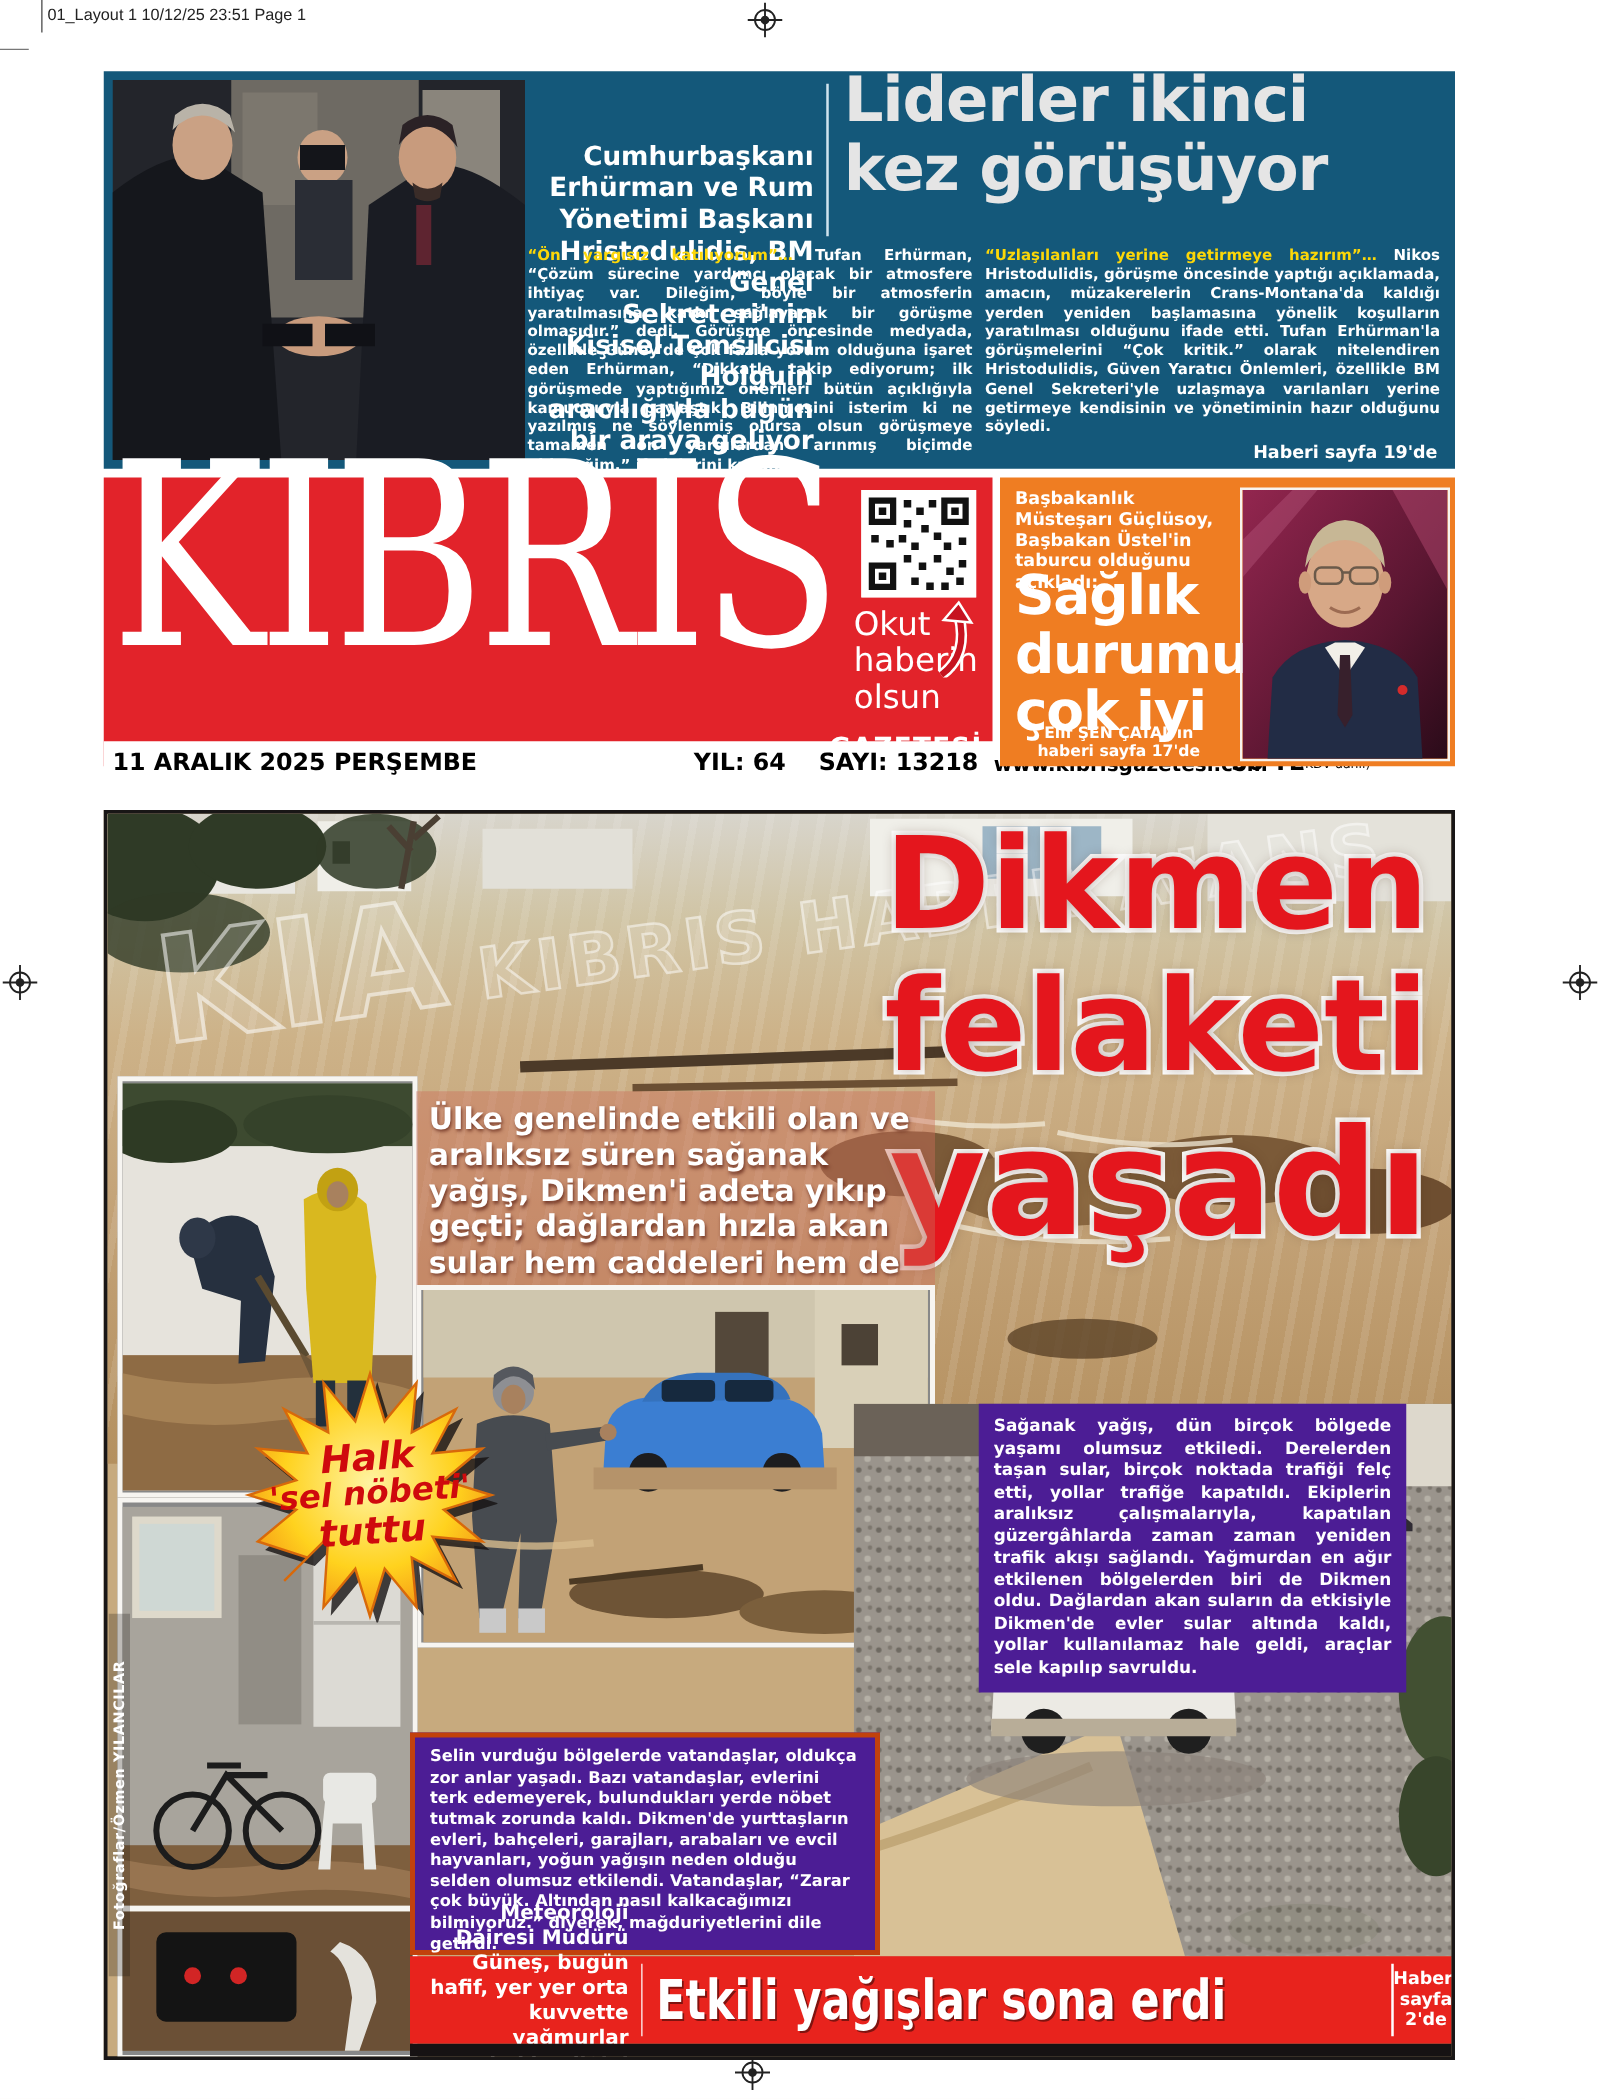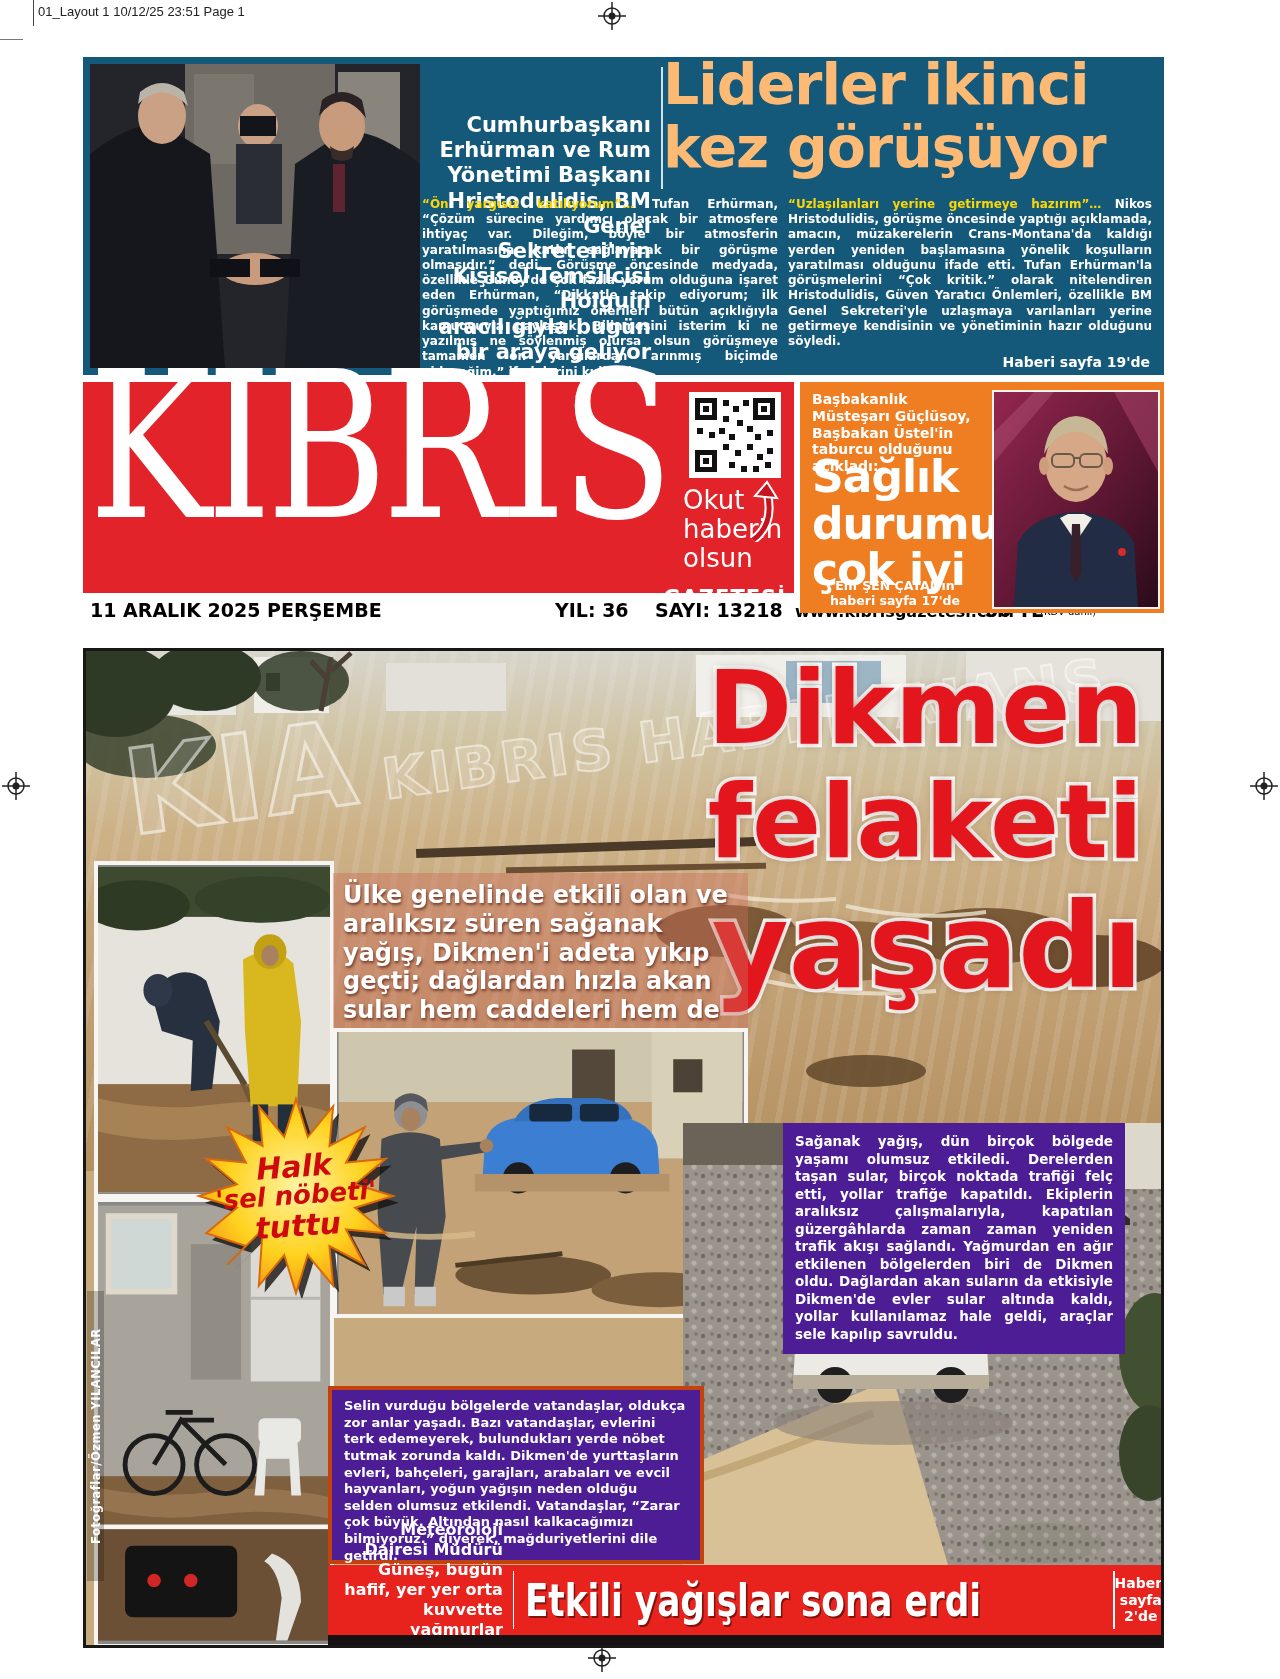--- a/index.html
+++ b/index.html
@@ -10,22 +10,22 @@
   
   .print-header{left:38px;top:4px;font-size:13px;color:#222;font-family:"Liberation Sans",sans-serif;}
   .vmark{left:33px;top:0;width:1px;height:26px;background:#444;}
   .hmark{left:0;top:39px;width:23px;height:1px;background:#777;}
   .regmark{width:28px;height:28px;}
   
   .topbox{left:83px;top:57px;width:1081px;height:318px;background:#14587a;}
   .topbox .deck{left:340px;top:8px;width:228px;text-align:right;color:#fff;font-weight:bold;
                 font-size:21px;line-height:1.2;margin-top:48px;}
   .top-div{left:578px;top:10px;width:2px;height:122px;background:#cfe3ee;}
-  .top-headline{left:580px;top:-4px;width:490px;color:#fdba74;font-weight:bold;
-                font-size:57px;line-height:1.1;letter-spacing:-1px;}
+  .top-headline{left:592px;top:-4px;width:490px;color:#e5e5e5;font-weight:bold;
+                font-size:50px;line-height:1.1;letter-spacing:-1px;}
   .topcol{top:140px;color:#fff;font-weight:bold;font-size:12px;line-height:1.27;text-align:justify;}
   .lead{color:#fcd708;}
   .top-pref{right:14px;bottom:5px;color:#fff;font-weight:bold;font-size:14px;}
   
   .masthead{left:83px;top:382px;width:711px;height:231px;background:#e2232a;}
   .kibris{left:6px;top:-38px;color:#fff;font-family:"DejaVu Serif","Liberation Serif",serif;
           font-size:205px;line-height:1.0;transform:scaleX(0.80);transform-origin:left top;letter-spacing:-6px;}
   .qrbox{left:606px;top:10px;width:92px;height:86px;background:#fff;}
   .qrcap{left:600px;top:104px;color:#fff;font-size:26px;line-height:1.12;font-weight:normal;}
   .gazetesi{right:8px;bottom:3px;color:#fff;font-weight:bold;font-size:21px;letter-spacing:1px;}
@@ -205,21 +205,21 @@
     <svg class="abs" style="left:662px;top:98px" width="40" height="62" viewBox="0 0 40 62">
       <path d="M8,60 Q30,44 22,12" fill="none" stroke="#ffffff" stroke-width="9"></path>
       <path d="M8,60 Q30,44 22,12" fill="none" stroke="#c61320" stroke-width="5"></path>
       <path d="M10,16 L22,2 L32,18 Z" fill="#c61320" stroke="#fff" stroke-width="2"></path>
     </svg>
     <div class="abs gazetesi">GAZETESİ</div>
   </section>
 
   <div class="abs dateline">
     <span class="b" style="left:7px;font-size:19px;">11 ARALIK 2025 PERŞEMBE</span>
-    <span class="b" style="left:472px;font-size:19px;">YIL: 36</span>
+    <span class="b" style="left:472px;font-size:19px;">YIL: 64</span>
     <span class="b" style="left:572px;font-size:19px;">SAYI: 13218</span>
     <span class="b" style="left:712px;font-size:16px;top:9px;">www.kibrisgazetesi.com</span>
     <span class="b" style="left:902px;font-size:19px;">30 TL</span>
     <span style="left:957px;font-size:10px;top:13px;">(KDV dahil)</span>
   </div>
 
   <section class="abs orangebox">
     <div class="abs ob-deck">Başbakanlık Müsteşarı Güçlüsoy, Başbakan Üstel'in taburcu olduğunu açıkladı:</div>
     <div class="abs ob-head">
       <div>Sağlık</div>

